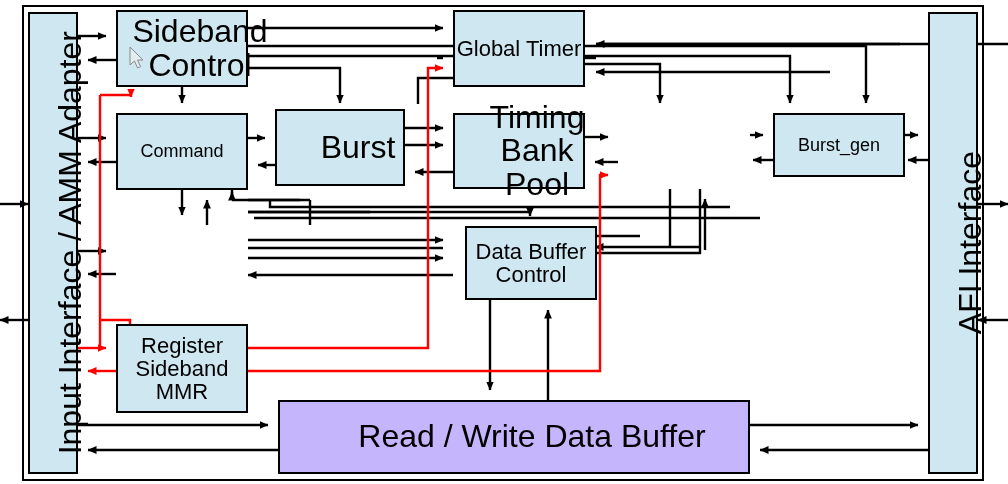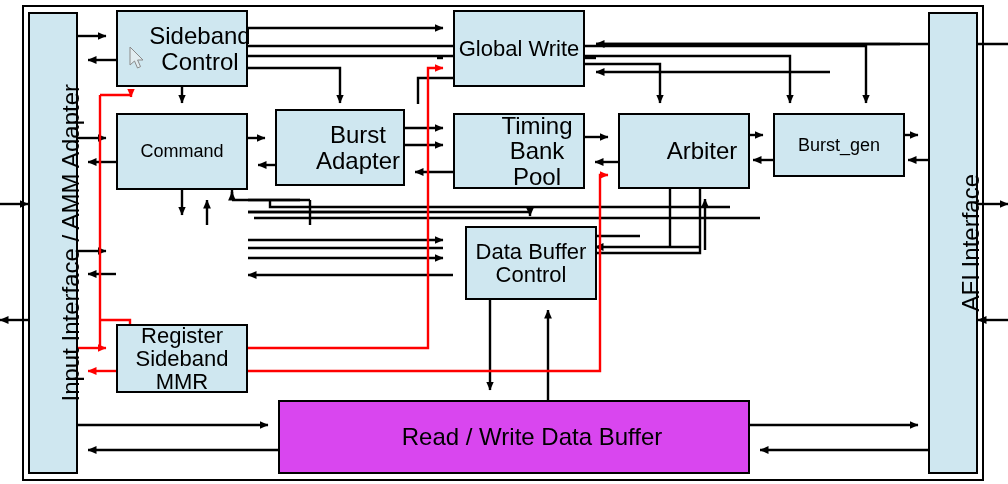--- a/index.html
+++ b/index.html
@@ -2,24 +2,24 @@
 <html><head>
 <meta charset="utf-8">
 <style>
   html,body{margin:0;padding:0;background:#ffffff;}
   #root{position:relative;width:1008px;height:484px;background:#ffffff;
         font-family:"Liberation Sans", sans-serif;overflow:hidden;}
   #svg{position:absolute;left:0;top:0;width:1008px;height:484px;}
   .blk{position:absolute;box-sizing:border-box;border:2px solid #000;
        background:#cfe7f0;display:flex;align-items:center;justify-content:center;
        text-align:center;line-height:1.05;color:#000;}
-  .blk.white{background:#d946ef;}
+  .blk.white{background:#c4b5fd;}
   .blk span{display:block;}
   .vert{writing-mode:vertical-rl;transform:rotate(180deg);}
-  .f24{font-size:24px;padding-left:36px;}
+  .f24{font-size:32px;padding-left:36px;}
   .f23{font-size:18px;}
   .f22{font-size:22px;}
   #outer{position:absolute;left:22px;top:5px;width:962px;height:476px;
          box-sizing:border-box;border:2px solid #000;background:transparent;}
   #cursor{position:absolute;left:129px;top:46px;width:18px;height:26px;}
 </style>
 </head>
 <body>
 
 <div id="root">
@@ -163,55 +163,51 @@
     </div>
   </div>
 
   <div class="blk f23" style="left:116px;top:113px;width:132px;height:77px;">
     <div>
       <span>Command</span>
     </div>
   </div>
 
 
-  <div class="blk f22" style="left:116px;top:324px;width:132px;height:69px;">
+  <div class="blk f22" style="left:116px;top:324px;width:132px;height:89px;">
     <div>
       <span>Register</span>
       <span>Sideband MMR</span>
     </div>
   </div>
 
   <div class="blk f24" style="left:275px;top:109px;width:130px;height:77px;">
     <div>
       <span>Burst</span>
-      <span>Adapter</span>
     </div>
   </div>
 
   <div class="blk f22" style="left:453px;top:10px;width:132px;height:77px;">
-    <span>Global Write</span>
+    <span>Global Timer</span>
   </div>
 
   <div class="blk f24" style="left:453px;top:113px;width:132px;height:76px;">
     <div>
       <span>Timing</span>
       <span>Bank Pool</span>
     </div>
   </div>
 
   <div class="blk f22" style="left:453px;top:226px;width:132px;height:74px;margin-left:12px;">
     <div>
       <span>Data Buffer</span>
       <span>Control</span>
     </div>
   </div>
 
-  <div class="blk f24" style="left:618px;top:113px;width:132px;height:76px;">
-    <span>Arbiter</span>
-  </div>
 
   <div class="blk f23" style="left:773px;top:113px;width:132px;height:64px;text-align:center;">
     <span>Burst_gen</span>
   </div>
 
   <div class="blk white f24" style="left:278px;top:400px;width:472px;height:74px;">
     <span>Read / Write Data Buffer</span>
   </div>
 
   <div class="blk f24" style="left:928px;top:12px;width:50px;height:462px;">

